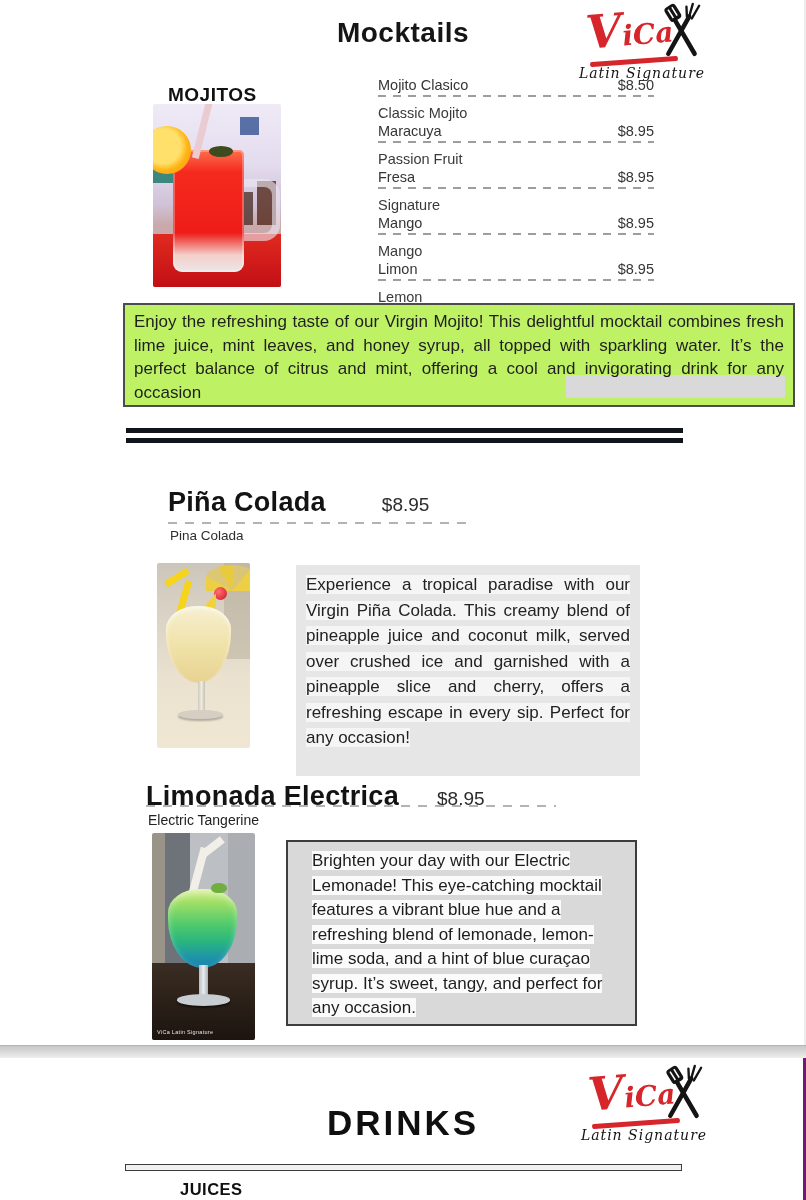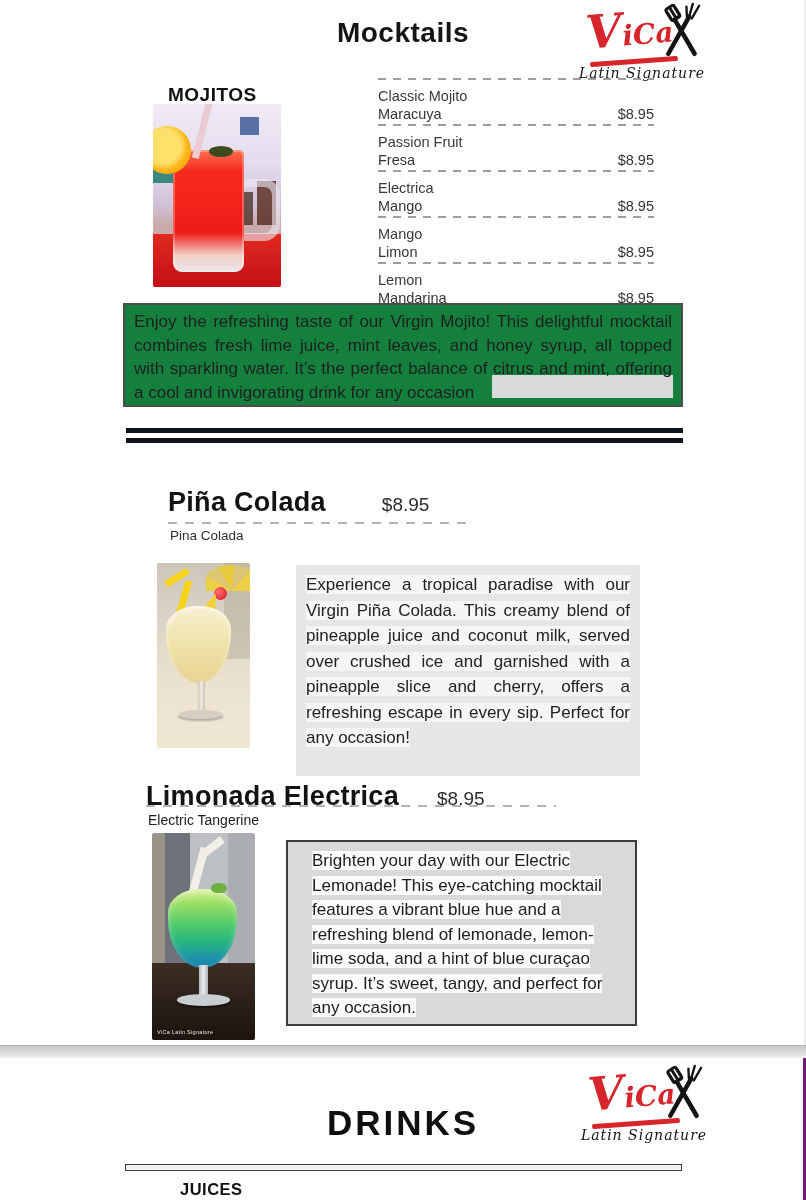--- a/index.html
+++ b/index.html
@@ -45,22 +45,22 @@
   .mi { margin-bottom:2px; }
   .mi-row { display:flex; justify-content:space-between; align-items:flex-end;
     font-size:14.5px; color:#353535; line-height:17px; }
   .dash { height:2px; margin-top:1px;
     background:repeating-linear-gradient(to right,#9d9d9d 0 8px, transparent 8px 15px); }
   .dash-light { background:repeating-linear-gradient(to right,#b3b3b3 0 9px, transparent 9px 17px); }
   .mi-trans { font-size:14.5px; color:#3a3a3a; line-height:16px; margin-top:8px; }
 
   
   .desc-box p { text-align:justify; }
-  .box1 { left:123px; top:303px; width:560px; height:104px;
-    border:2px solid #4c4c4c; background:#15803d; padding:5px 9px; }
+  .box1 { left:123px; top:303px; width:672px; height:104px;
+    border:2px solid #4c4c4c; background:#bef264; padding:5px 9px; }
   .box1 p { font-size:17px; line-height:23.5px; color:#1f1f1f; }
   .box1 .hl-block { position:absolute; left:66%; right:8px; bottom:7px; height:23px; background:#d9d9d9; z-index:0; }
   .box1 p { position:relative; z-index:1; }
 
   .box2 { left:296px; top:565px; width:344px; height:211px; background:#e6e6e6; padding:7px 10px; }
   .box2 p { font-size:17px; line-height:25.5px; color:#222; }
   .hl { background:#f5f5f5; box-decoration-break:clone; -webkit-box-decoration-break:clone; }
 
   .box3 { left:286px; top:840px; width:351px; height:186px;
     border:2px solid #3d3d3d; background:#d9d9d9; padding:7px 24px; }
@@ -191,38 +191,42 @@
       <div class="moj-table"></div>
       <div class="moj-mug"></div>
       <div class="moj-handle"></div>
       <div class="moj-orange"></div>
       <div class="moj-straw"></div>
       <div class="moj-mint"></div>
     </div>
 
     <div class="abs menu-list">
       <div class="mi">
+        <div class="mi-row">
+          <span>Mojito Clasico</span>
+          <span>$8.50</span>
+        </div>
         <div class="dash"></div>
         <div class="mi-trans">Classic Mojito</div>
       </div>
       <div class="mi">
         <div class="mi-row">
           <span>Maracuya</span>
           <span>$8.95</span>
         </div>
         <div class="dash"></div>
         <div class="mi-trans">Passion Fruit</div>
       </div>
       <div class="mi">
         <div class="mi-row">
           <span>Fresa</span>
           <span>$8.95</span>
         </div>
         <div class="dash"></div>
-        <div class="mi-trans">Electrica</div>
+        <div class="mi-trans">Signature</div>
       </div>
       <div class="mi">
         <div class="mi-row">
           <span>Mango</span>
           <span>$8.95</span>
         </div>
         <div class="dash"></div>
         <div class="mi-trans">Mango</div>
       </div>
       <div class="mi">

